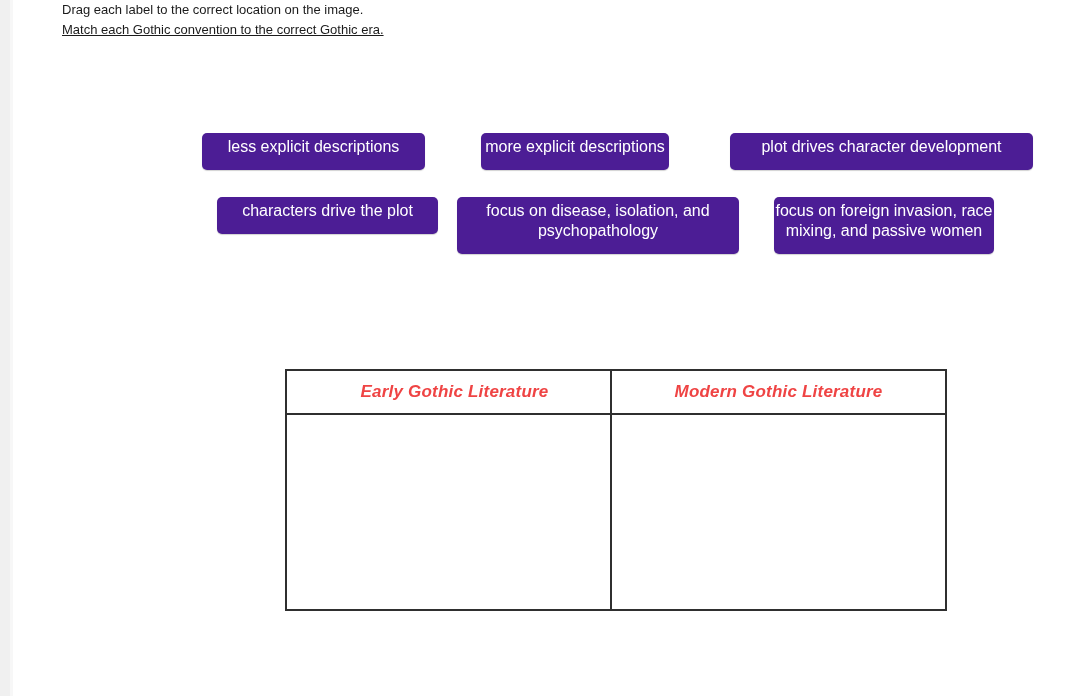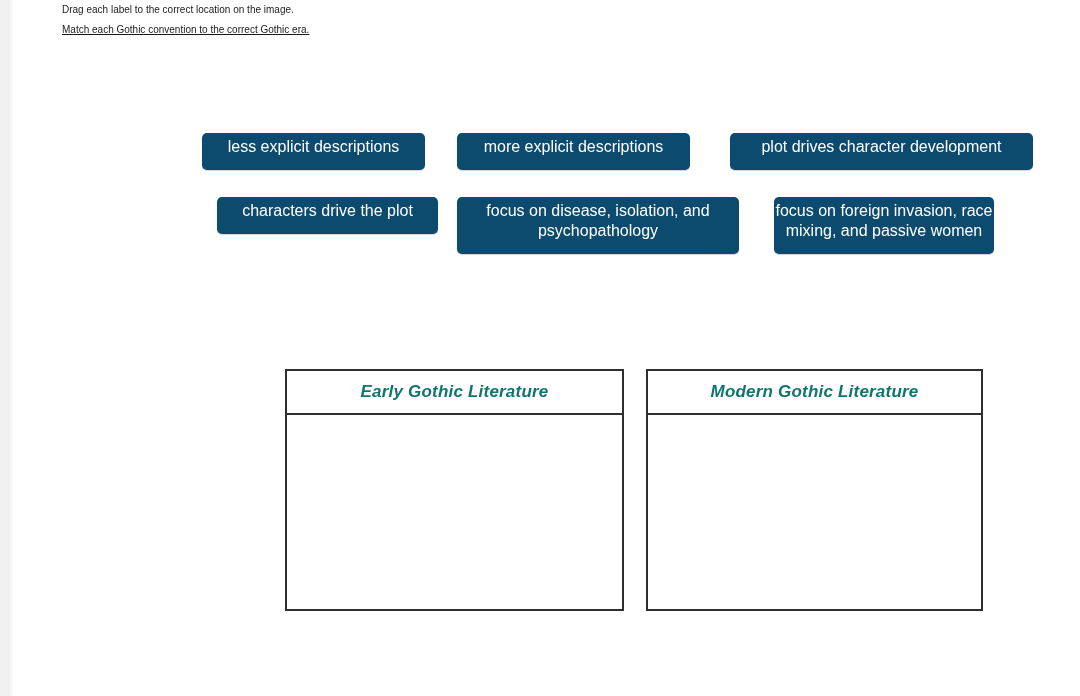--- a/index.html
+++ b/index.html
@@ -31,80 +31,80 @@
     left: 13px; top: 0;
     width: 1067px; height: 696px;
     background: #ffffff;
   }
 
   .instructions {
     position: absolute;
     left: 49px;
   }
   .instr-line {
-    font-size: 10px;
+    font-size: 13px;
     line-height: 20px;
     color: #1b1b1b;
     white-space: nowrap;
   }
   #instruction-drag  { top: 11px; }
   #instruction-match { top: 62px; text-decoration: underline; }
 
   
   .label-pill {
     position: absolute;
-    background: #0c4a6e;
+    background: #4c1d95;
     color: #ffffff;
     border-radius: 5px;
     font-size: 16px;
     line-height: 20px;
     text-align: center;
     box-sizing: border-box;
     padding-top: 4px;
     cursor: move;
     user-select: none;
     box-shadow: 0 1px 1px rgba(0,0,0,0.18);
   }
   .pill-row1 { top: 133px; height: 37px; }
   .pill-row2-short { top: 197px; height: 37px; }
   .pill-row2-tall  { top: 197px; height: 57px; }
 
   #pill-less-explicit      { left: 189px; width: 223px; }
-  #pill-more-explicit      { left: 444px; width: 233px; }
+  #pill-more-explicit      { left: 468px; width: 188px; }
   #pill-plot-drives        { left: 717px; width: 303px; }
   #pill-characters-drive   { left: 204px; width: 221px; }
   #pill-focus-disease      { left: 444px; width: 282px; }
   #pill-focus-foreign      { left: 761px; width: 220px; }
 
   
   .drop-box {
     position: absolute;
     top: 369px;
     height: 242px;
     border: 2px solid #2f2f2f;
     background: #ffffff;
     box-sizing: border-box;
   }
   #drop-box-early  { left: 272px; width: 339px; }
-  #drop-box-modern { left: 633px; width: 337px; }
+  #drop-box-modern { left: 597px; width: 337px; }
 
   .drop-box-header {
     height: 44px;
     border-bottom: 2px solid #2f2f2f;
     display: flex;
     align-items: center;
     justify-content: center;
     box-sizing: border-box;
   }
   .drop-box-header-text {
     font-family: "Liberation Sans", sans-serif;
     font-size: 17px;
     font-weight: bold;
     font-style: italic;
-    color: #0f766e;
+    color: #ef4444;
     letter-spacing: 0.2px;
     white-space: nowrap;
   }
   .drop-box-body {
     height: 194px;
     background: #ffffff;
   }
 </style>
 </head>
 <body>

